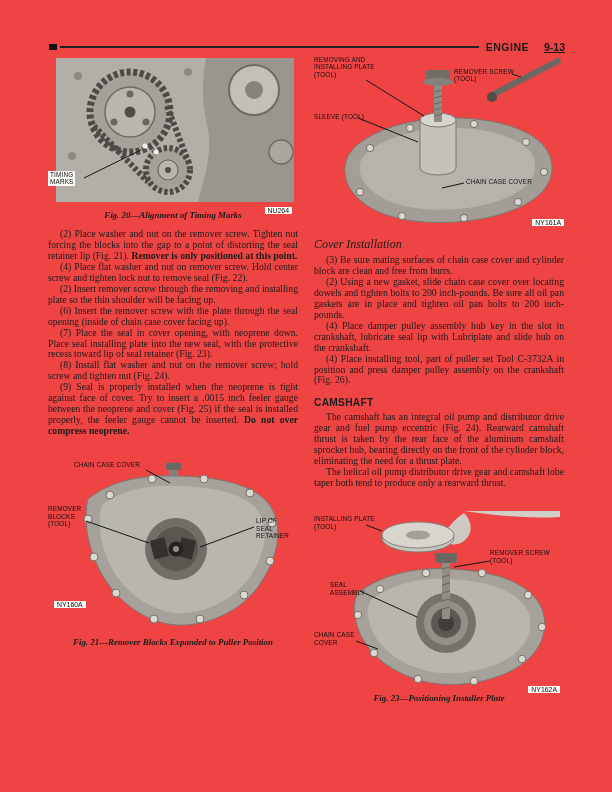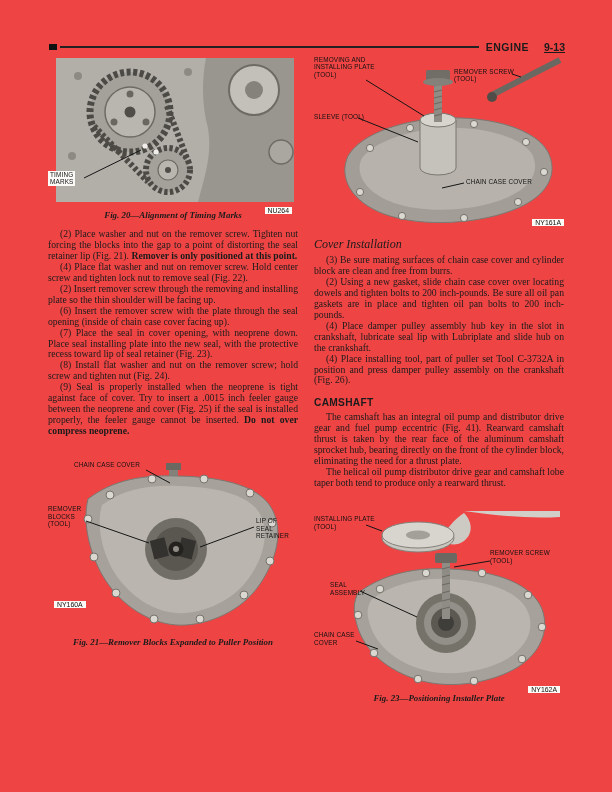--- a/index.html
+++ b/index.html
@@ -226,21 +226,21 @@
     <h3 class="subheading">Cover Installation</h3>
     <div>
       <p class="body-text">(3) Be sure mating surfaces of chain case cover and cylinder block are clean and free from burrs.</p>
       <p class="body-text">(2) Using a new gasket, slide chain case cover over locating dowels and tighten bolts to 200 inch-pounds. Be sure all oil pan gaskets are in place and tighten oil pan bolts to 200 inch-pounds.</p>
       <p class="body-text">(4) Place damper pulley assembly hub key in the slot in crankshaft, lubricate seal lip with Lubriplate and slide hub on the crankshaft.</p>
       <p class="body-text">(4) Place installing tool, part of puller set Tool C-3732A in position and press damper pulley assembly on the crankshaft (Fig. 26).</p>
     </div>
 
     <h3 class="main-heading">CAMSHAFT</h3>
     <div>
-      <p class="body-text">The camshaft has an integral oil pump and distributor drive gear and fuel pump eccentric (Fig. 41). Rearward camshaft thrust is taken by the rear face of the aluminum camshaft sprocket hub, bearing directly on the front of the cylinder block, eliminating the need for a thrust plate.</p>
+      <p class="body-text">The camshaft has an integral oil pump and distributor drive gear and fuel pump eccentric (Fig. 24). Rearward camshaft thrust is taken by the rear face of the aluminum camshaft sprocket hub, bearing directly on the front of the cylinder block, eliminating the need for a thrust plate.</p>
       <p class="body-text">The helical oil pump distributor drive gear and camshaft lobe taper both tend to produce only a rearward thrust.</p>
     </div>
 
     <div class="fig fig-23">
       <svg width="248" height="178" viewBox="0 0 248 178">
         <path d="M150,0 C180,4 210,8 246,6 L246,0 Z" fill="#d2cfc9"></path>
         <path d="M150,2 C158,10 160,22 150,30 C142,36 130,34 126,26 C134,18 140,8 150,2 Z" fill="#cdcac4"></path>
         <g>
           <ellipse cx="104" cy="27" rx="36" ry="14" fill="#c9c6c0" stroke="#83807a" stroke-width="1"></ellipse>
           <ellipse cx="104" cy="24" rx="36" ry="13" fill="#d8d5cf" stroke="#83807a" stroke-width="1"></ellipse>

